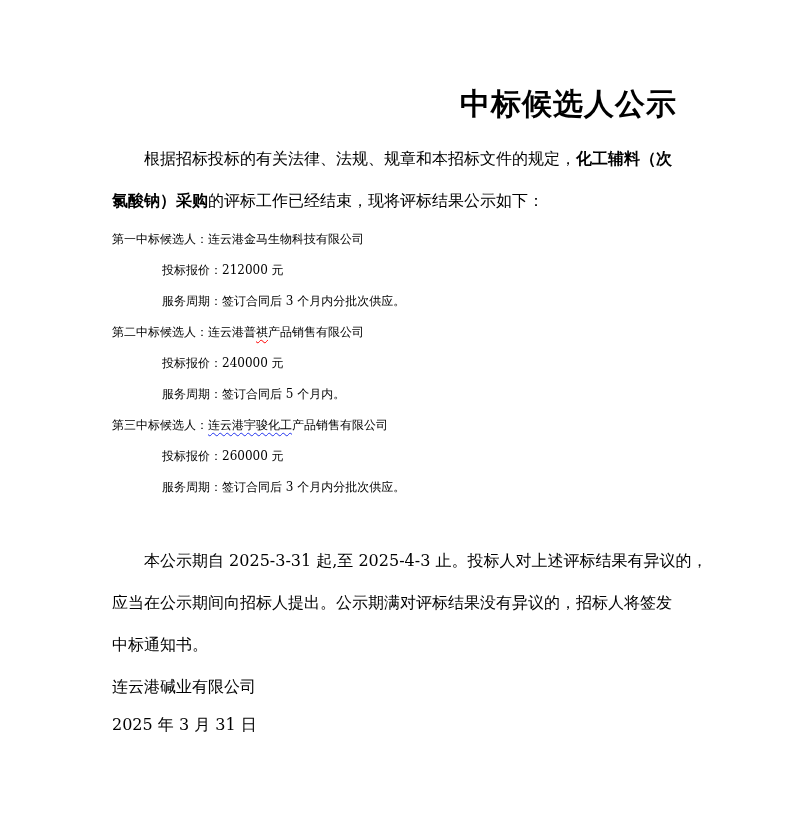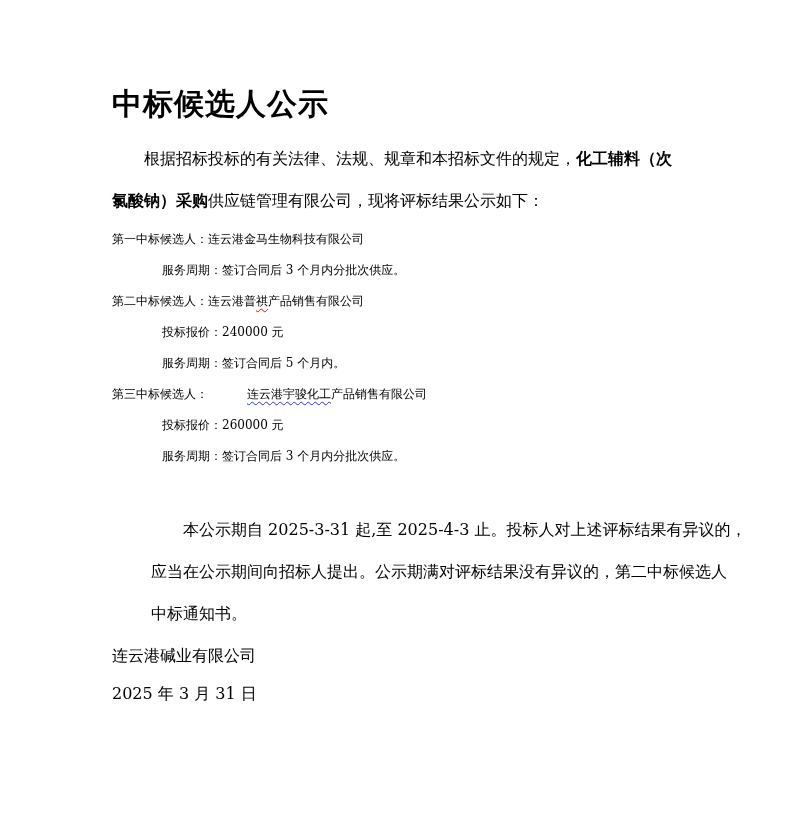--- a/index.html
+++ b/index.html
@@ -15,105 +15,105 @@
     color: #000000;
   }
   .content {
     margin: 0 112px;
     width: 565px;
   }
   .doc-title {
     margin-top: 86px;
     margin-bottom: 16px;
     width: 565px;
-    text-align: left;
+    text-align: right;
     font-size: 30px;
     line-height: 36px;
     font-weight: bold;
     letter-spacing: 1px;
     white-space: nowrap;
   }
   .para-line {
     font-size: 16px;
     line-height: 42px;
     white-space: nowrap;
   }
   .indent2 { padding-left: 32px; }
   .list-block { margin-top: 2px; }
   .cline {
     font-size: 12px;
     line-height: 31px;
     white-space: nowrap;
   }
   .indent3 { padding-left: 50px; }
-  .closing-block { margin-top: 37px; margin-left: 39px; }
+  .closing-block { margin-top: 37px; }
   .bold-run { font-weight: bold; }
   .spell-wavy {
     text-decoration: underline;
     text-decoration-style: wavy;
     text-decoration-color: var(--spell-color);
     text-decoration-thickness: 1px;
     text-underline-offset: 3px;
     text-decoration-skip-ink: none;
   }
   .grammar-wavy {
     text-decoration: underline;
     text-decoration-style: wavy;
     text-decoration-color: var(--grammar-color);
     text-decoration-thickness: 1px;
     text-underline-offset: 3px;
     text-decoration-skip-ink: none;
-    margin-left: 39px;
   }
   .sig-block { margin-top: 2px; }
   .sig-line {
     font-size: 16px;
     line-height: 38px;
     text-align: left;
     white-space: nowrap;
   }
   .sig-company { padding-right: 32px; }
   .sig-date { padding-right: 40px; }
 </style>
 </head>
 <body>
 
 <div class="content">
 
   <h1 class="doc-title">中标候选人公示</h1>
 
   <div>
     <div class="para-line indent2"><span>根据招标投标的有关法律、法规、规章和本招标文件的规定，</span><span class="bold-run">化工辅料（次</span></div>
-    <div class="para-line"><span class="bold-run">氯酸钠）采购</span><span>供应链管理有限公司，现将评标结果公示如下：</span></div>
+    <div class="para-line"><span class="bold-run">氯酸钠）采购</span><span>的评标工作已经结束，现将评标结果公示如下：</span></div>
   </div>
 
   <div class="list-block">
 
     <div>
       <div class="cline"><span>第一中标候选人：</span><span>连云港金马生物科技有限公司</span></div>
+      <div class="cline indent3"><span>投标报价：</span><span>212000 元</span></div>
       <div class="cline indent3"><span>服务周期：</span><span>签订合同后 3 个月内分批次供应。</span></div>
     </div>
 
     <div>
       <div class="cline"><span>第二中标候选人：</span><span>连云港普</span><span class="spell-wavy">祺</span><span>产品销售有限公司</span></div>
       <div class="cline indent3"><span>投标报价：</span><span>240000 元</span></div>
       <div class="cline indent3"><span>服务周期：</span><span>签订合同后 5 个月内。</span></div>
     </div>
 
     <div>
       <div class="cline"><span>第三中标候选人：</span><span class="grammar-wavy">连云港宇骏化工</span><span>产品销售有限公司</span></div>
       <div class="cline indent3"><span>投标报价：</span><span>260000 元</span></div>
       <div class="cline indent3"><span>服务周期：</span><span>签订合同后 3 个月内分批次供应。</span></div>
     </div>
 
   </div>
 
   <div class="closing-block">
     <div class="para-line indent2">本公示期自 2025-3-31 起,至 2025-4-3 止。投标人对上述评标结果有异议的，</div>
-    <div class="para-line">应当在公示期间向招标人提出。公示期满对评标结果没有异议的，第二中标候选人</div>
+    <div class="para-line">应当在公示期间向招标人提出。公示期满对评标结果没有异议的，招标人将签发</div>
     <div class="para-line">中标通知书。</div>
   </div>
 
   <div class="sig-block">
     <div class="sig-line sig-company">连云港碱业有限公司</div>
     <div class="sig-line sig-date">2025 年 3 月 31 日</div>
   </div>
 
 </div>
 

